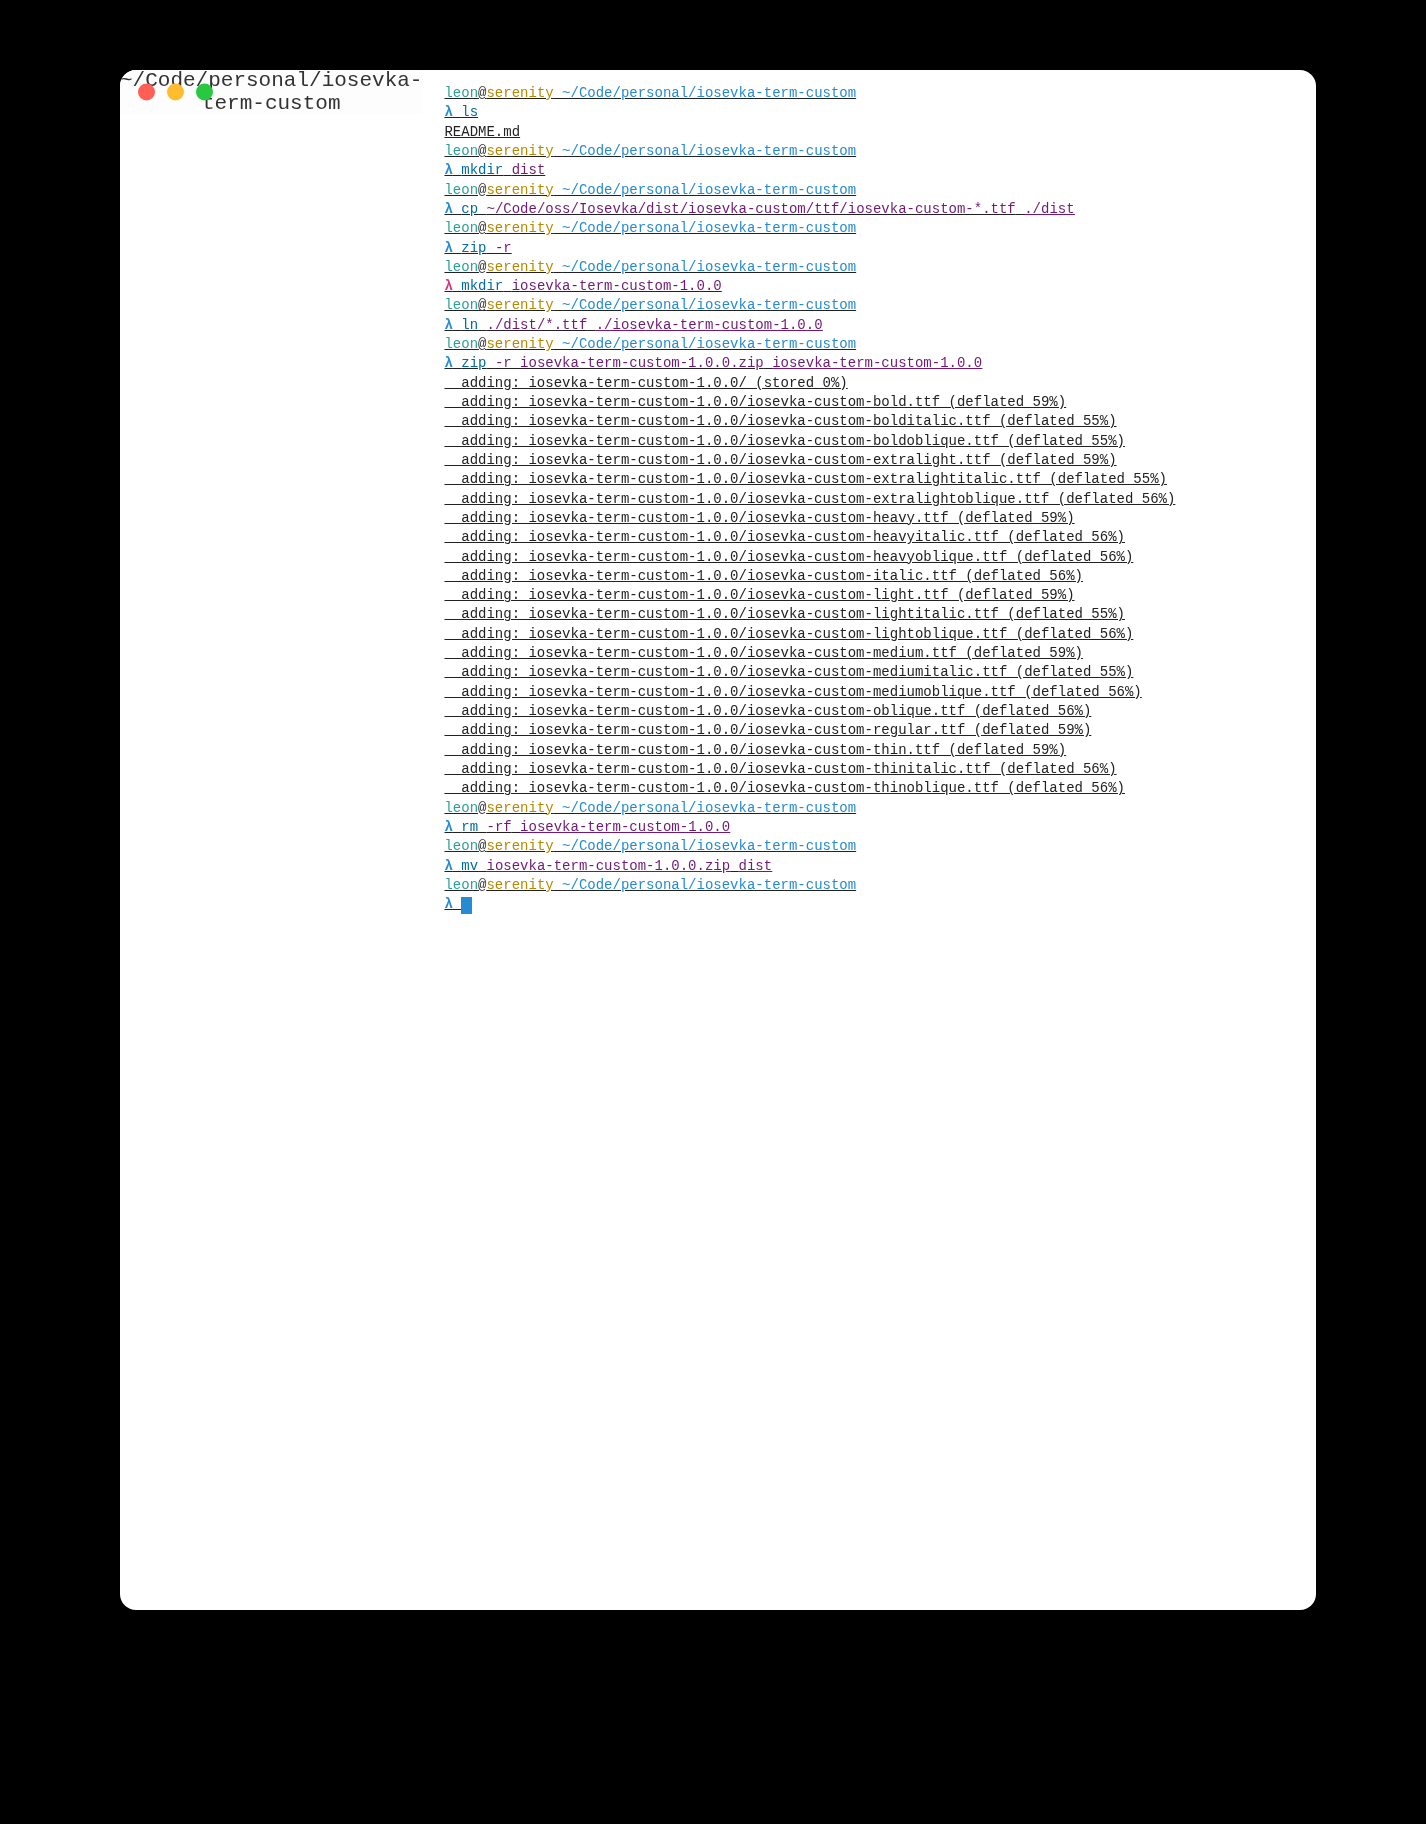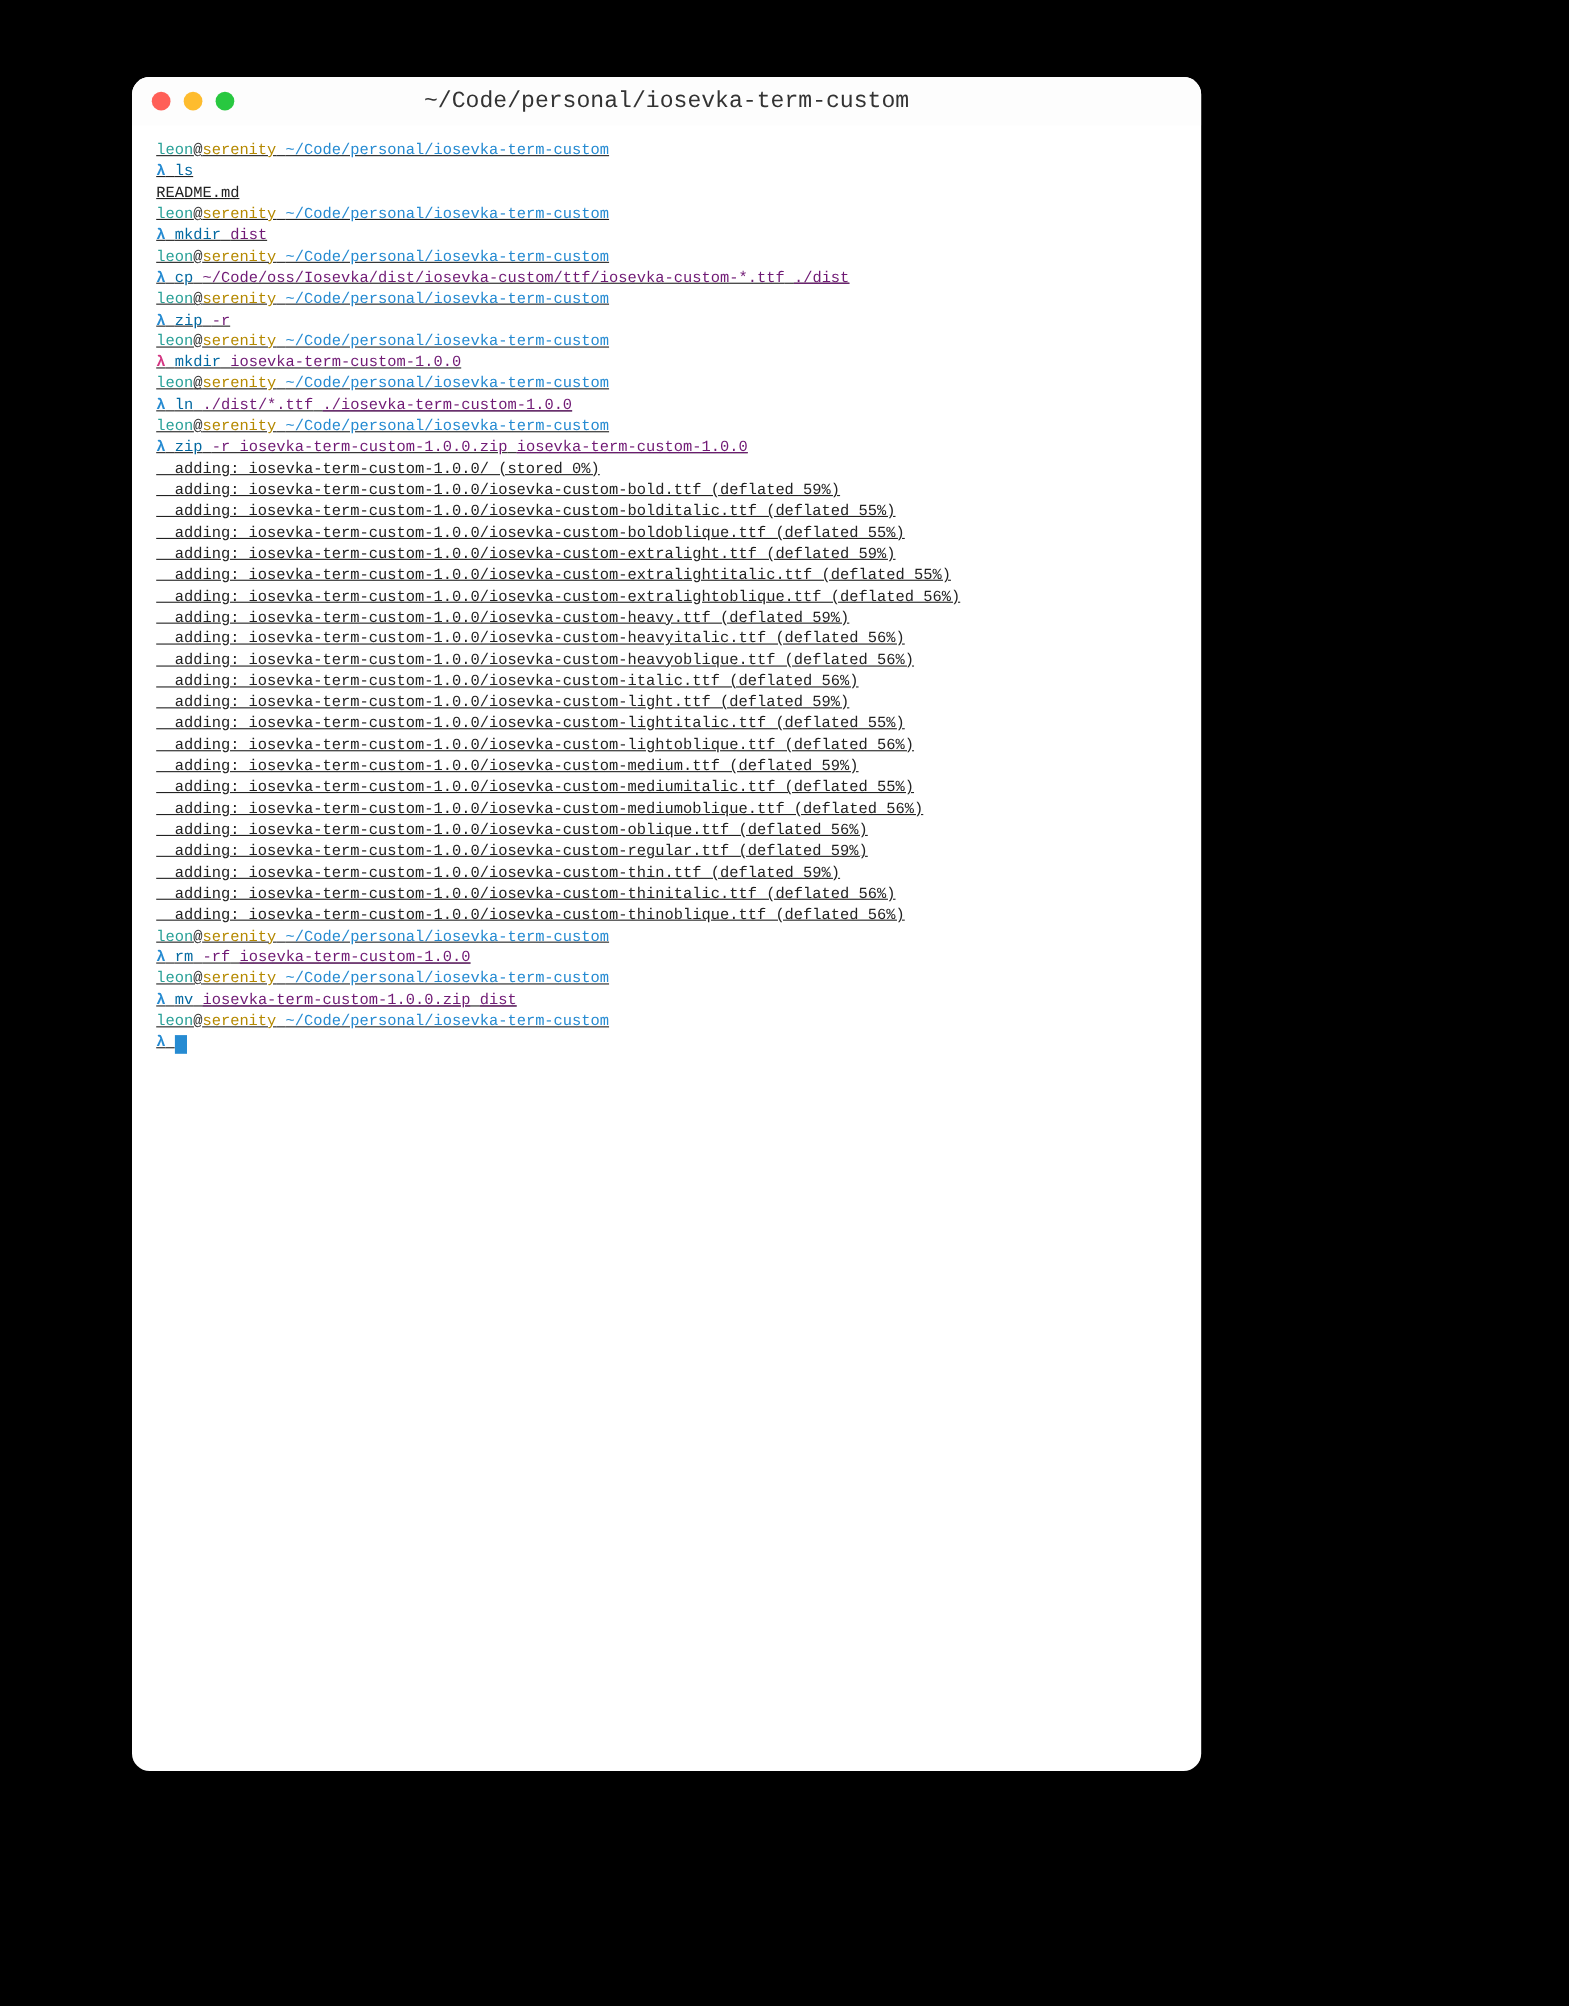--- a/index.html
+++ b/index.html
@@ -8,28 +8,28 @@
     background: #000;
     width: 1426px;
     height: 1824px;
     overflow: hidden;
     font-family: ui-monospace, Menlo, Consolas, "Liberation Mono", monospace;
   }
   .window {
     position: absolute;
     left: 120px;
     top: 70px;
-    width: 972px;
+    width: 1196px;
     height: 1540px;
     background: #ffffff;
     border-radius: 16px;
     box-shadow: 0 30px 60px rgba(0,0,0,0.6), 0 0 0 1px rgba(0,0,0,0.2);
     overflow: hidden;
     display: flex;
-    flex-direction: column;
+    flex-direction: row;
   }
   .titlebar {
     height: 44px;
     flex: 0 0 44px;
     display: flex;
     align-items: center;
     position: relative;
     background: #fdfdfd;
   }
   .traffic-lights {

